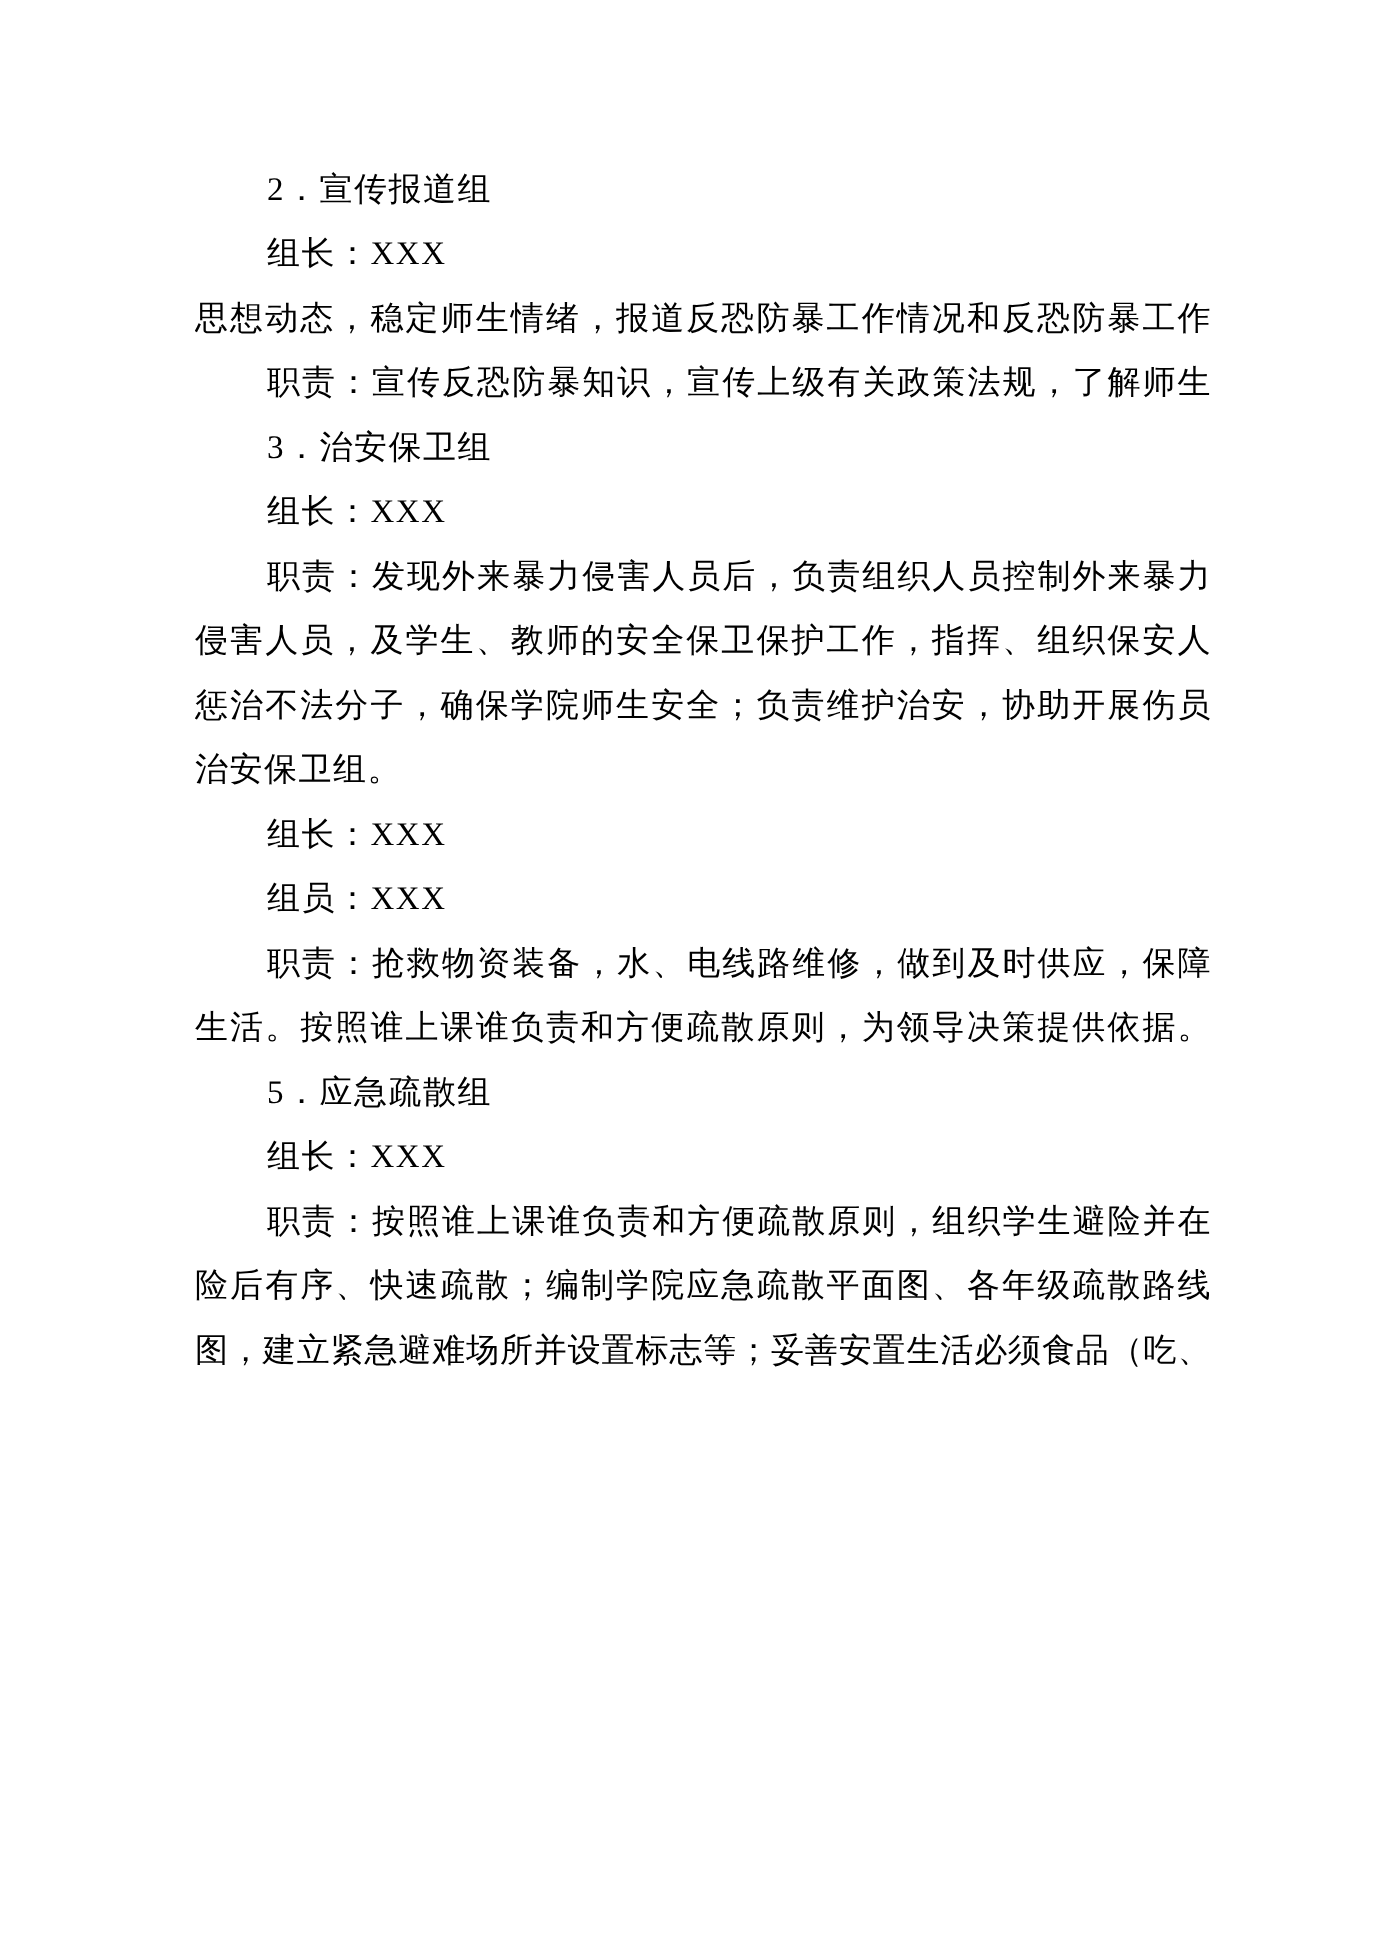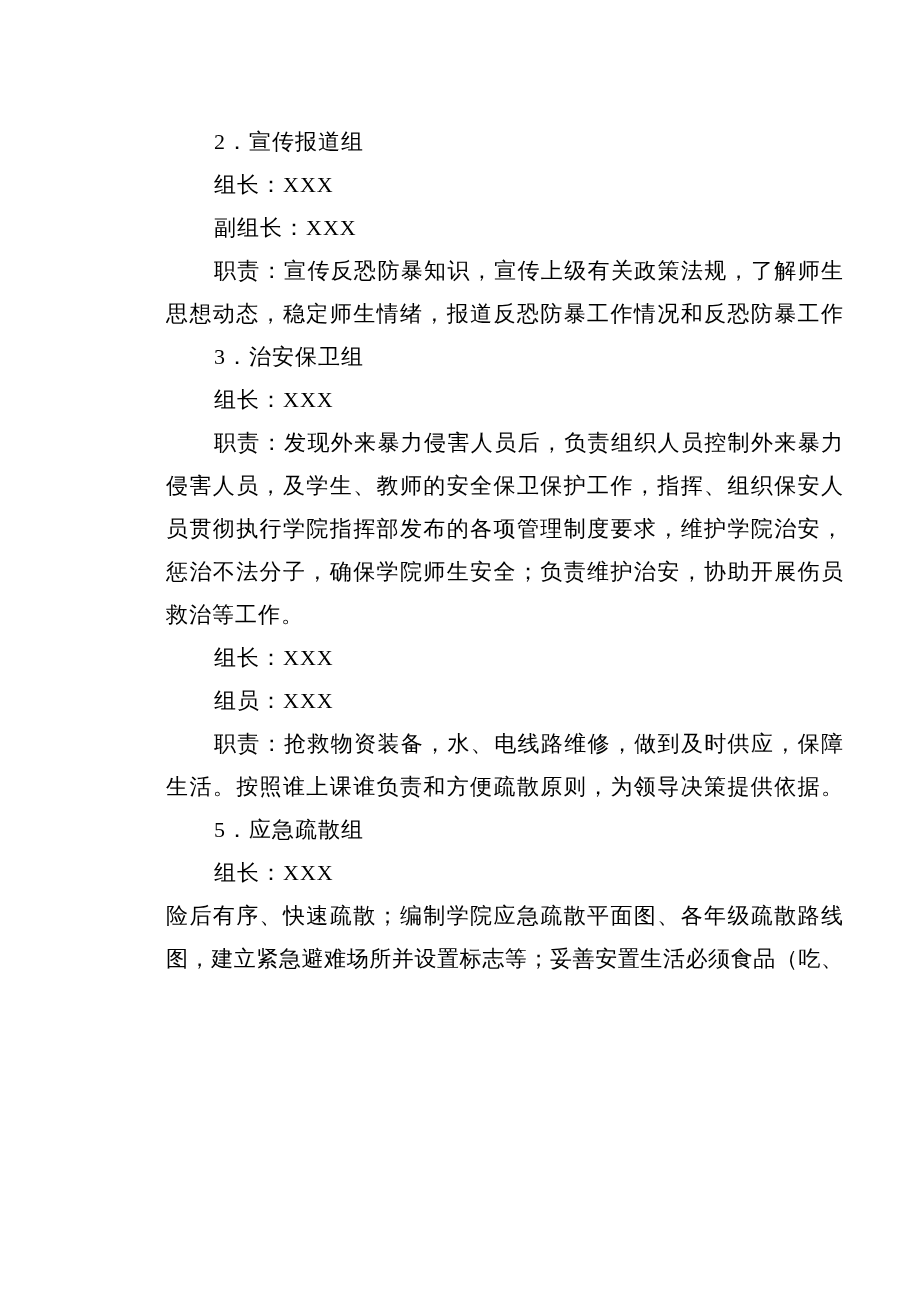--- a/index.html
+++ b/index.html
@@ -11,23 +11,22 @@
     position: relative;
     width: 920px;
     height: 1301px;
     overflow: hidden;
     font-family: "Liberation Serif", "DejaVu Serif", serif;
     color: #000000;
   }
   .doc {
     position: absolute;
     left: 130px;
-    top: 120px;
+    top: 104px;
     width: 677px;
-    margin-left: 36px;
   }
   .line {
     font-size: 22px;
     line-height: 43px;
     height: 43px;
     overflow: hidden;
     white-space: normal;
     letter-spacing: 1px;
   }
   
@@ -45,35 +44,34 @@
     letter-spacing: 1px;
   }
 </style>
 </head>
 <body>
 
 <div class="doc">
 
   <div class="line indent heading">2．宣传报道组</div>
   <div class="line indent">组长：XXX</div>
-  <div class="line indent">副组长：XXX</div>
+  <div class="line fill">思想动态，稳定师生情绪，报道反恐防暴工作情况和反恐防暴工作</div>
   <div class="line indent fill">职责：宣传反恐防暴知识，宣传上级有关政策法规，了解师生</div>
-  <div class="line fill">思想动态，稳定师生情绪，报道反恐防暴工作情况和反恐防暴工作</div>
 
   <div class="line indent heading">3．治安保卫组</div>
   <div class="line indent">组长：XXX</div>
   <div class="line indent fill">职责：发现外来暴力侵害人员后，负责组织人员控制外来暴力</div>
   <div class="line fill">侵害人员，及学生、教师的安全保卫保护工作，指挥、组织保安人</div>
-  <div class="line fill">员贯彻执行学院指挥部发布的各项管理制度要求，维护学院治安，</div>
   <div class="line fill">惩治不法分子，确保学院师生安全；负责维护治安，协助开展伤员</div>
-  <div class="line">救治等工作。</div>
+  <div class="line">治安保卫组。</div>
 
   <div class="line indent">组长：XXX</div>
   <div class="line indent">组员：XXX</div>
   <div class="line indent fill">职责：抢救物资装备，水、电线路维修，做到及时供应，保障</div>
   <div class="line fill">生活。按照谁上课谁负责和方便疏散原则，为领导决策提供依据。</div>
 
   <div class="line indent heading">5．应急疏散组</div>
   <div class="line indent">组长：XXX</div>
+  <div class="line indent fill">职责：按照谁上课谁负责和方便疏散原则，组织学生避险并在</div>
   <div class="line fill">险后有序、快速疏散；编制学院应急疏散平面图、各年级疏散路线</div>
   <div class="line fill">图，建立紧急避难场所并设置标志等；妥善安置生活必须食品（吃、</div>
 
 </div>
 
 </body></html>

